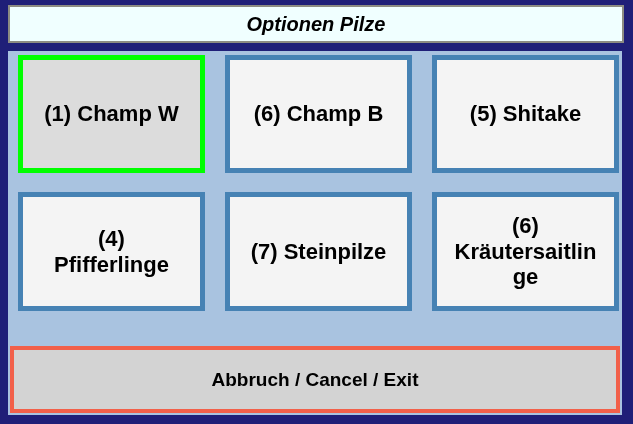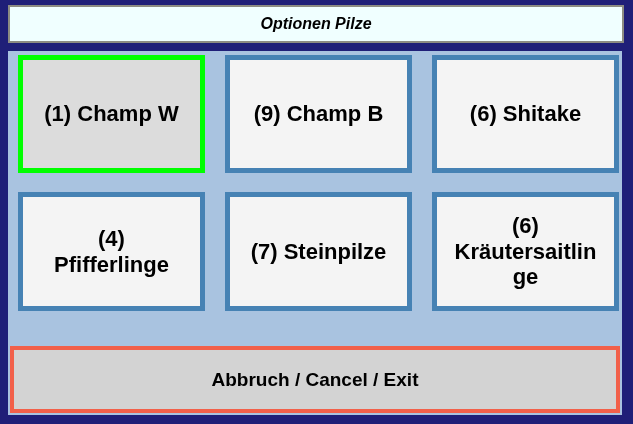--- a/index.html
+++ b/index.html
@@ -23,21 +23,21 @@
     right: 9px;
     height: 38px;
     background: #f0ffff;
     border: 2px solid #8c8c82;
     box-sizing: border-box;
     display: flex;
     align-items: center;
     justify-content: center;
   }
   .title-text {
-    font-size: 16px;
+    font-size: 20px;
     font-weight: bold;
     font-style: italic;
     color: #000000;
     white-space: nowrap;
   }
   .panel {
     position: absolute;
     top: 51px;
     left: 8px;
     right: 11px;
@@ -113,24 +113,24 @@
     <span class="title-text">Optionen Pilze</span>
   </div>
 
   <div class="panel">
 
     <div class="grid">
       <button class="opt selected">
         <span class="opt-label">(1) Champ W</span>
       </button>
       <button class="opt">
-        <span class="opt-label">(9) Champ B</span>
+        <span class="opt-label">(6) Champ B</span>
       </button>
       <button class="opt">
-        <span class="opt-label">(6) Shitake</span>
+        <span class="opt-label">(5) Shitake</span>
       </button>
       <button class="opt">
         <span class="opt-label">(4)
 Pfifferlinge</span>
       </button>
       <button class="opt">
         <span class="opt-label">(7) Steinpilze</span>
       </button>
       <button class="opt">
         <span class="opt-label">(6)

